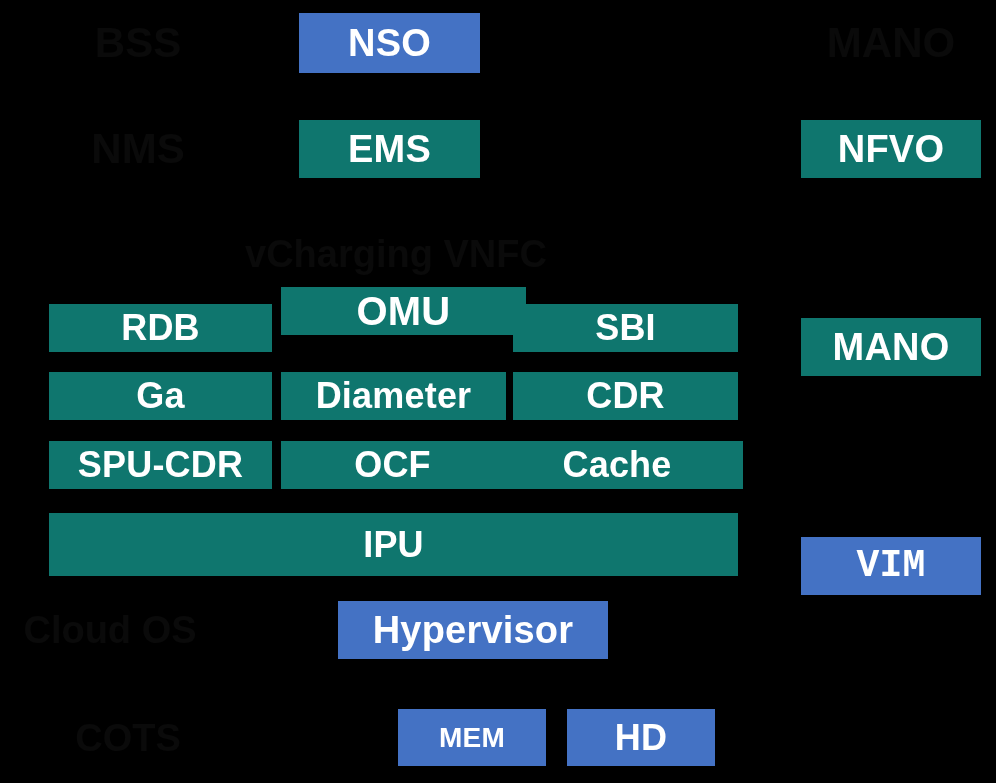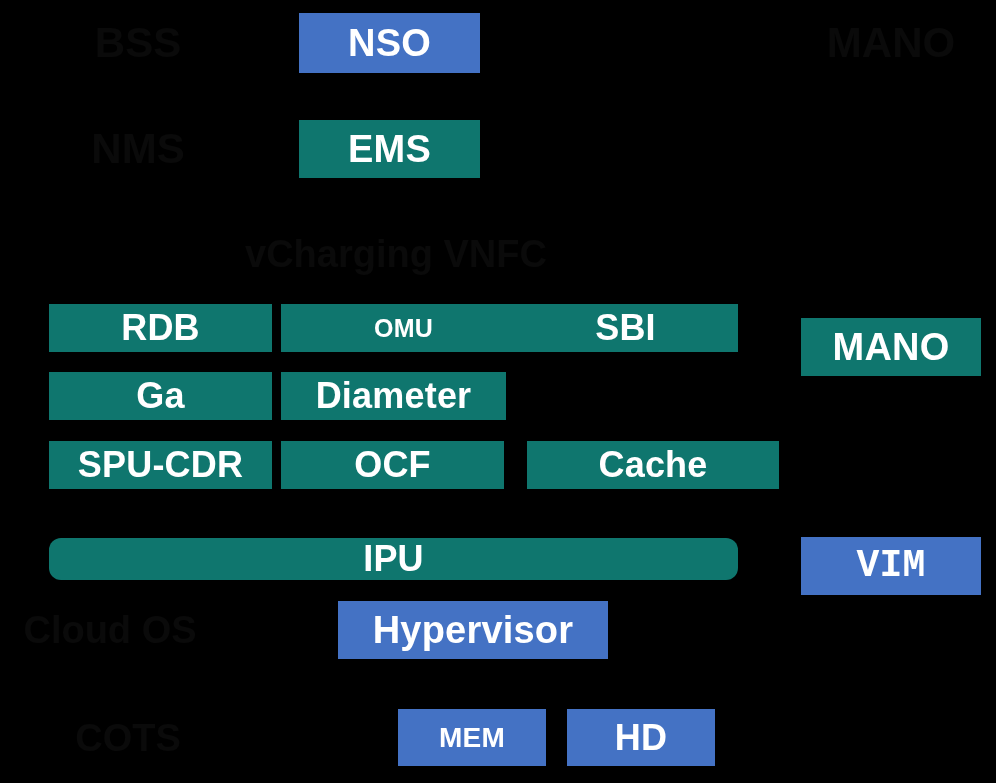--- a/index.html
+++ b/index.html
@@ -57,36 +57,38 @@
   <div class="section-label" style="left:196px; top:228px; width:400px; height:52px; font-size:38px;">vCharging VNFC</div>
 
   <div class="section-label" style="left:10px; top:603px; width:200px; height:54px; font-size:38px;">Cloud OS</div>
 
   <div class="section-label" style="left:48px; top:712px; width:160px; height:52px; font-size:38px;">COTS</div>
 
   <div class="box blue" style="left:299px; top:13px; width:181px; height:60px; font-size:38px;">NSO</div>
 
   <div class="box amber" style="left:299px; top:120px; width:181px; height:58px; font-size:38px;">EMS</div>
 
+  <div class="box amber" style="left:801px; top:120px; width:180px; height:58px; font-size:38px;">NFVO</div>
 
   <div class="box amber" style="left:801px; top:318px; width:180px; height:58px; font-size:38px;">MANO</div>
 
   <div class="box blue" style="left:801px; top:537px; width:180px; height:58px; font-size:38px;font-family:Liberation Mono, monospace;">VIM</div>
 
   <div class="box amber" style="left:49px; top:304px; width:223px; height:48px; font-size:36px;">RDB</div>
-  <div class="box amber" style="left:281px; top:304px; width:245px; height:48px; font-size:25px;">OMU</div>
+  <div class="box amber" style="left:281px; top:287px; width:245px; height:48px; font-size:40px;">OMU</div>
   <div class="box amber" style="left:513px; top:304px; width:225px; height:48px; font-size:36px;">SBI</div>
 
   <div class="box amber" style="left:49px; top:372px; width:223px; height:48px; font-size:36px;">Ga</div>
   <div class="box amber" style="left:281px; top:372px; width:225px; height:48px; font-size:36px;">Diameter</div>
+  <div class="box amber" style="left:513px; top:372px; width:225px; height:48px; font-size:36px;">CDR</div>
 
   <div class="box amber" style="left:49px; top:441px; width:223px; height:48px; font-size:36px;">SPU-CDR</div>
   <div class="box amber" style="left:281px; top:441px; width:223px; height:48px; font-size:36px;">OCF</div>
-  <div class="box amber" style="left:527px; top:441px; width:252px; height:48px; font-size:36px;">Cache</div>
+  <div class="box amber" style="left:491px; top:441px; width:252px; height:48px; font-size:36px;">Cache</div>
 
-  <div class="box amber" style="left:49px; top:538px; width:689px; height:42px; font-size:36px;border-radius:12px;">IPU</div>
+  <div class="box amber" style="left:49px; top:513px; width:689px; height:63px; font-size:36px;">IPU</div>
 
   <div class="box blue" style="left:338px; top:601px; width:270px; height:58px; font-size:38px;">Hypervisor</div>
 
   <div class="box blue" style="left:398px; top:709px; width:148px; height:57px; font-size:28px;">MEM</div>
   <div class="box blue" style="left:567px; top:709px; width:148px; height:57px; font-size:36px;">HD</div>
 
 </div>
 
 </body></html>

